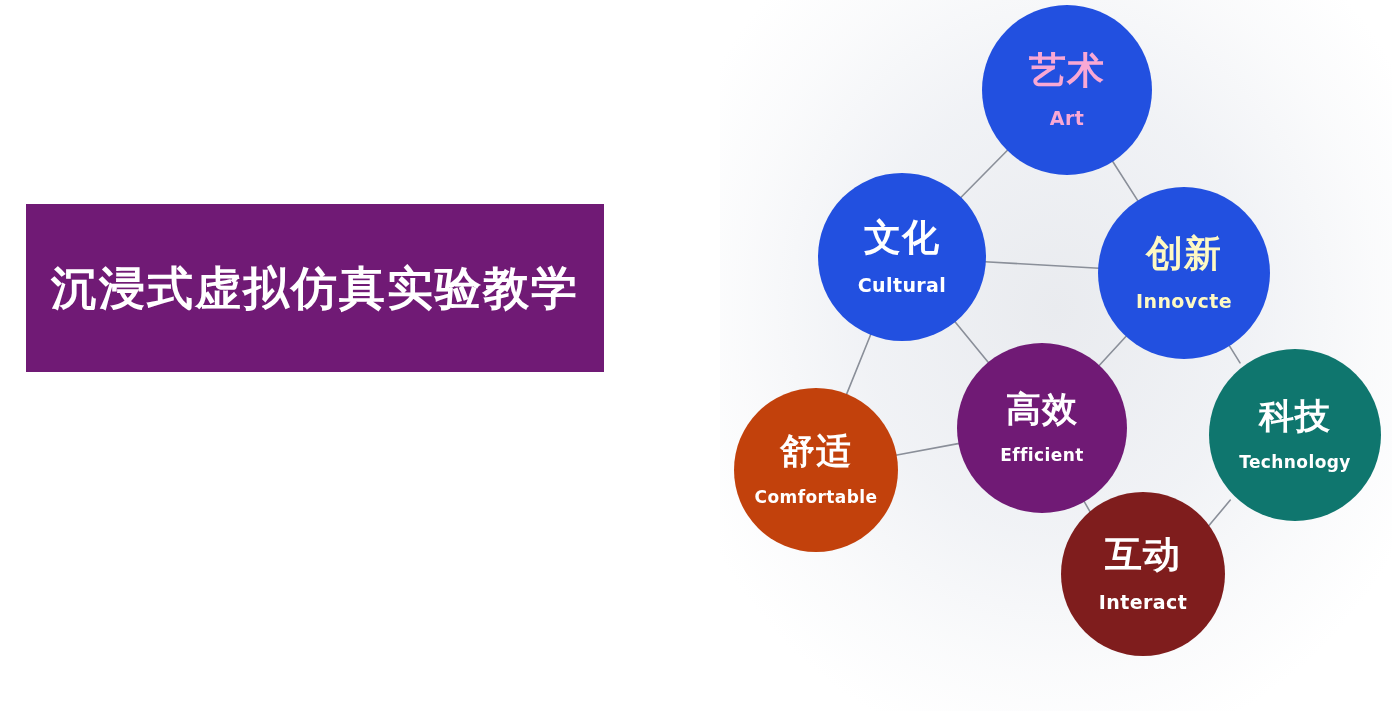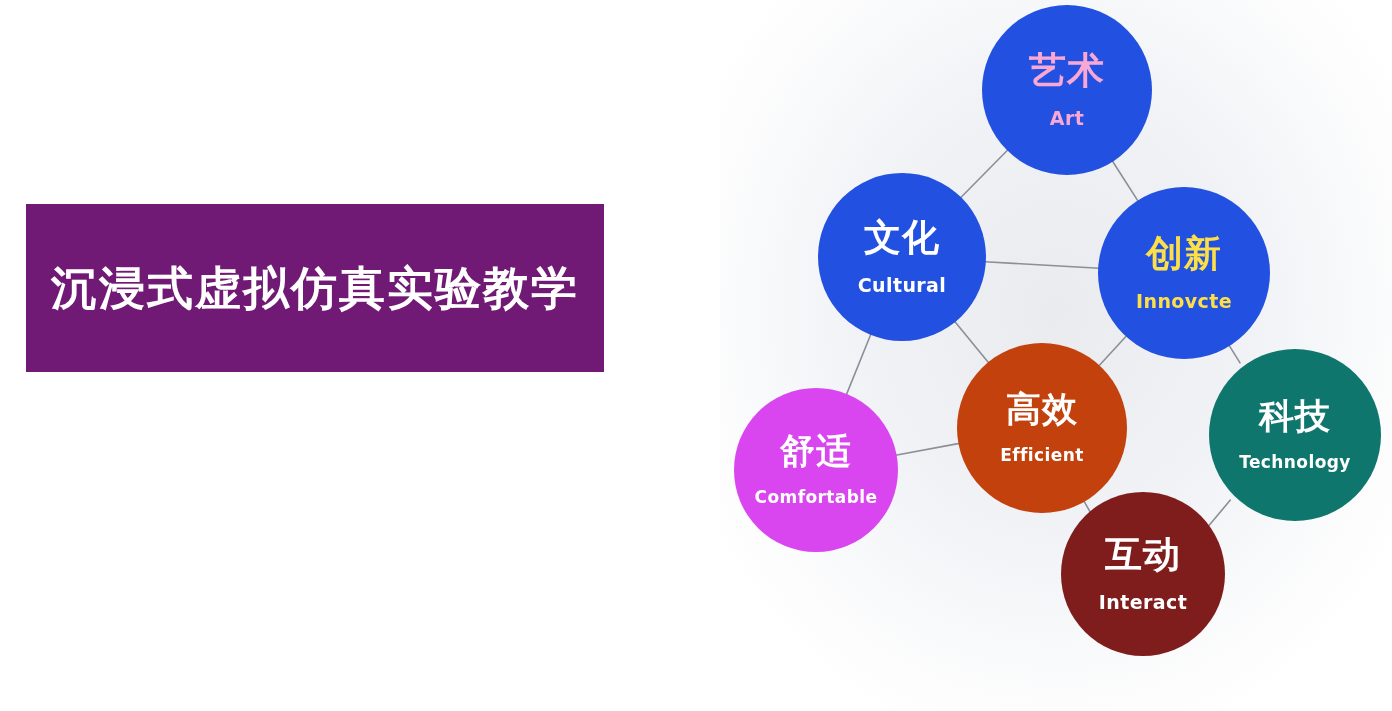--- a/index.html
+++ b/index.html
@@ -133,33 +133,33 @@
       </svg>
     <div id="nodes-layer">
         <div class="node" style="left: 982px; top: 5px; width: 170px; height: 170px; background: rgb(34, 80, 224); color: #f9a8d4;">
           <div class="cn">艺术</div>
           <div class="en">Art</div>
         </div>
         <div class="node" style="left: 818px; top: 173px; width: 168px; height: 168px; background: rgb(34, 80, 224); color: rgb(255, 255, 255);">
           <div class="cn">文化</div>
           <div class="en">Cultural</div>
         </div>
-        <div class="node" style="left: 1098px; top: 187px; width: 172px; height: 172px; background: rgb(34, 80, 224); color: #fde047;">
+        <div class="node" style="left: 1098px; top: 187px; width: 172px; height: 172px; background: rgb(34, 80, 224); color: #fef9c3;">
           <div class="cn">创新</div>
           <div class="en">Innovcte</div>
         </div>
-        <div class="node small" style="left: 957px; top: 343px; width: 170px; height: 170px; background: #c2410c; color: rgb(255, 255, 255);">
+        <div class="node small" style="left: 957px; top: 343px; width: 170px; height: 170px; background: #701a75; color: rgb(255, 255, 255);">
           <div class="cn">高效</div>
           <div class="en">Efficient</div>
         </div>
         <div class="node small" style="left: 1209px; top: 349px; width: 172px; height: 172px; background: #0f766e; color: rgb(255, 255, 255);">
           <div class="cn">科技</div>
           <div class="en">Technology</div>
         </div>
-        <div class="node small" style="left: 734px; top: 388px; width: 164px; height: 164px; background: #d946ef; color: rgb(255, 255, 255);">
+        <div class="node small" style="left: 734px; top: 388px; width: 164px; height: 164px; background: #c2410c; color: rgb(255, 255, 255);">
           <div class="cn">舒适</div>
           <div class="en">Comfortable</div>
         </div>
         <div class="node" style="left: 1061px; top: 492px; width: 164px; height: 164px; background: #7f1d1d; color: rgb(255, 255, 255);">
           <div class="cn">互动</div>
           <div class="en">Interact</div>
         </div>
       </div>
   </div>
 

